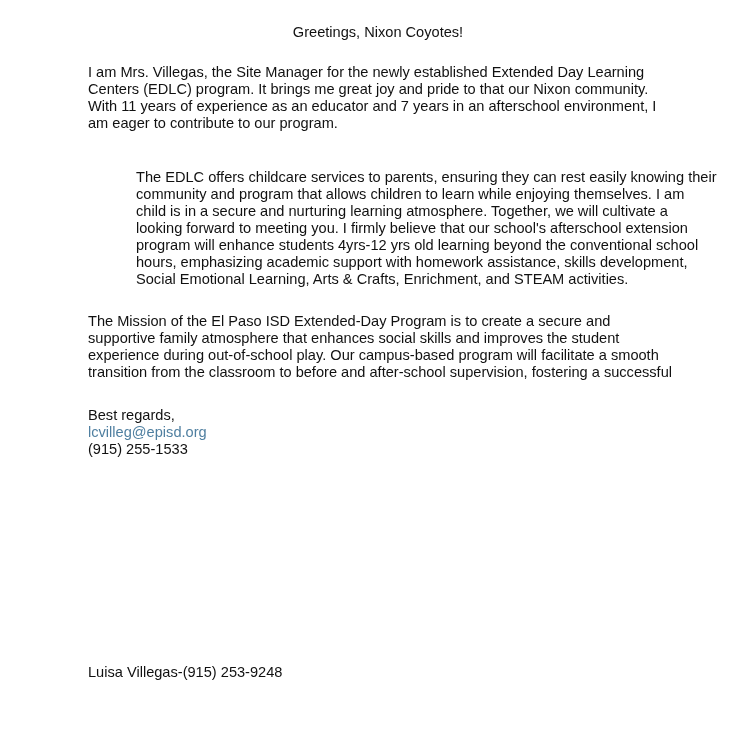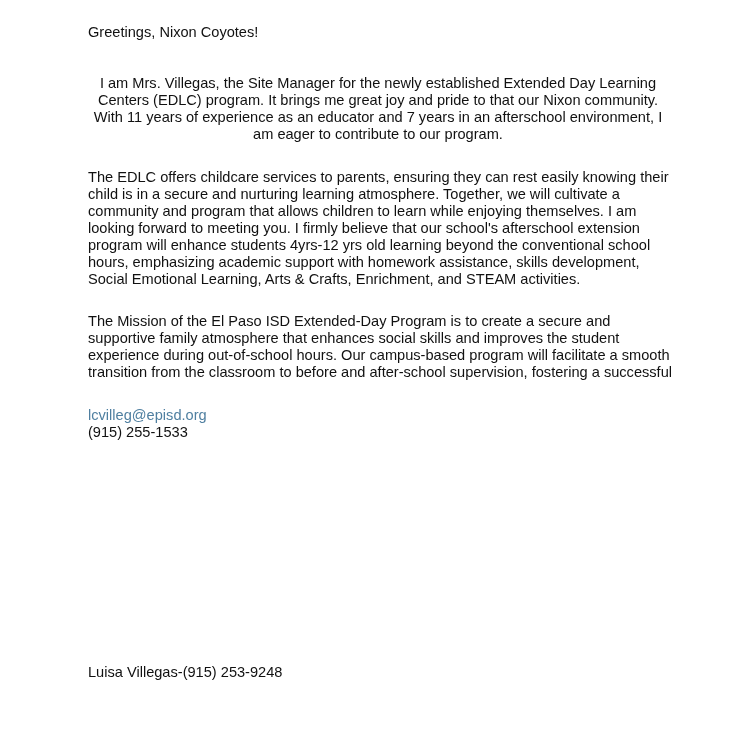--- a/index.html
+++ b/index.html
@@ -24,48 +24,49 @@
       margin: 0;
     }
     .line { display: block; white-space: nowrap; }
     a.email {
       color: #4f7fa0;
     }
   </style>
 </head>
 <body>
 
-<div class="block" style="top:24px;">
+<div class="block" style="top:24px;text-align:center;">
   <span class="line">Greetings, Nixon Coyotes!</span>
 </div>
 
-<div class="block para" style="top:75px;text-align:center;">
+<div class="block para" style="top:64px;">
   <span class="line">I am Mrs. Villegas, the Site Manager for the newly established Extended Day Learning</span>
   <span class="line">Centers (EDLC) program. It brings me great joy and pride to that our Nixon community.</span>
   <span class="line">With 11 years of experience as an educator and 7 years in an afterschool environment, I</span>
   <span class="line">am eager to contribute to our program.</span>
 </div>
 
-<div class="block para" style="top:169px;">
+<div class="block para" style="top:169px;margin-left:48px;">
   <span class="line">The EDLC offers childcare services to parents, ensuring they can rest easily knowing their</span>
+  <span class="line">community and program that allows children to learn while enjoying themselves. I am</span>
   <span class="line">child is in a secure and nurturing learning atmosphere. Together, we will cultivate a</span>
-  <span class="line">community and program that allows children to learn while enjoying themselves. I am</span>
   <span class="line">looking forward to meeting you. I firmly believe that our school's afterschool extension</span>
   <span class="line">program will enhance students 4yrs-12 yrs old learning beyond the conventional school</span>
   <span class="line">hours, emphasizing academic support with homework assistance, skills development,</span>
   <span class="line">Social Emotional Learning, Arts &amp; Crafts, Enrichment, and STEAM activities.</span>
 </div>
 
 <div class="block para" style="top:313px;">
   <span class="line">The Mission of the El Paso ISD Extended-Day Program is to create a secure and</span>
   <span class="line">supportive family atmosphere that enhances social skills and improves the student</span>
-  <span class="line">experience during out-of-school hours. Our campus-based program will facilitate a smooth</span>
+  <span class="line">experience during out-of-school play. Our campus-based program will facilitate a smooth</span>
   <span class="line">transition from the classroom to before and after-school supervision, fostering a successful</span>
 </div>
 
 <div class="block" style="top:407px;">
+  <span class="line">Best regards,</span>
   <span class="line"><a class="email">lcvilleg@episd.org</a></span>
   <span class="line">(915) 255-1533</span>
 </div>
 
 <div class="block" style="top:664px;">
   <span class="line">Luisa Villegas-(915) 253-9248</span>
 </div>
 
 </body></html>

